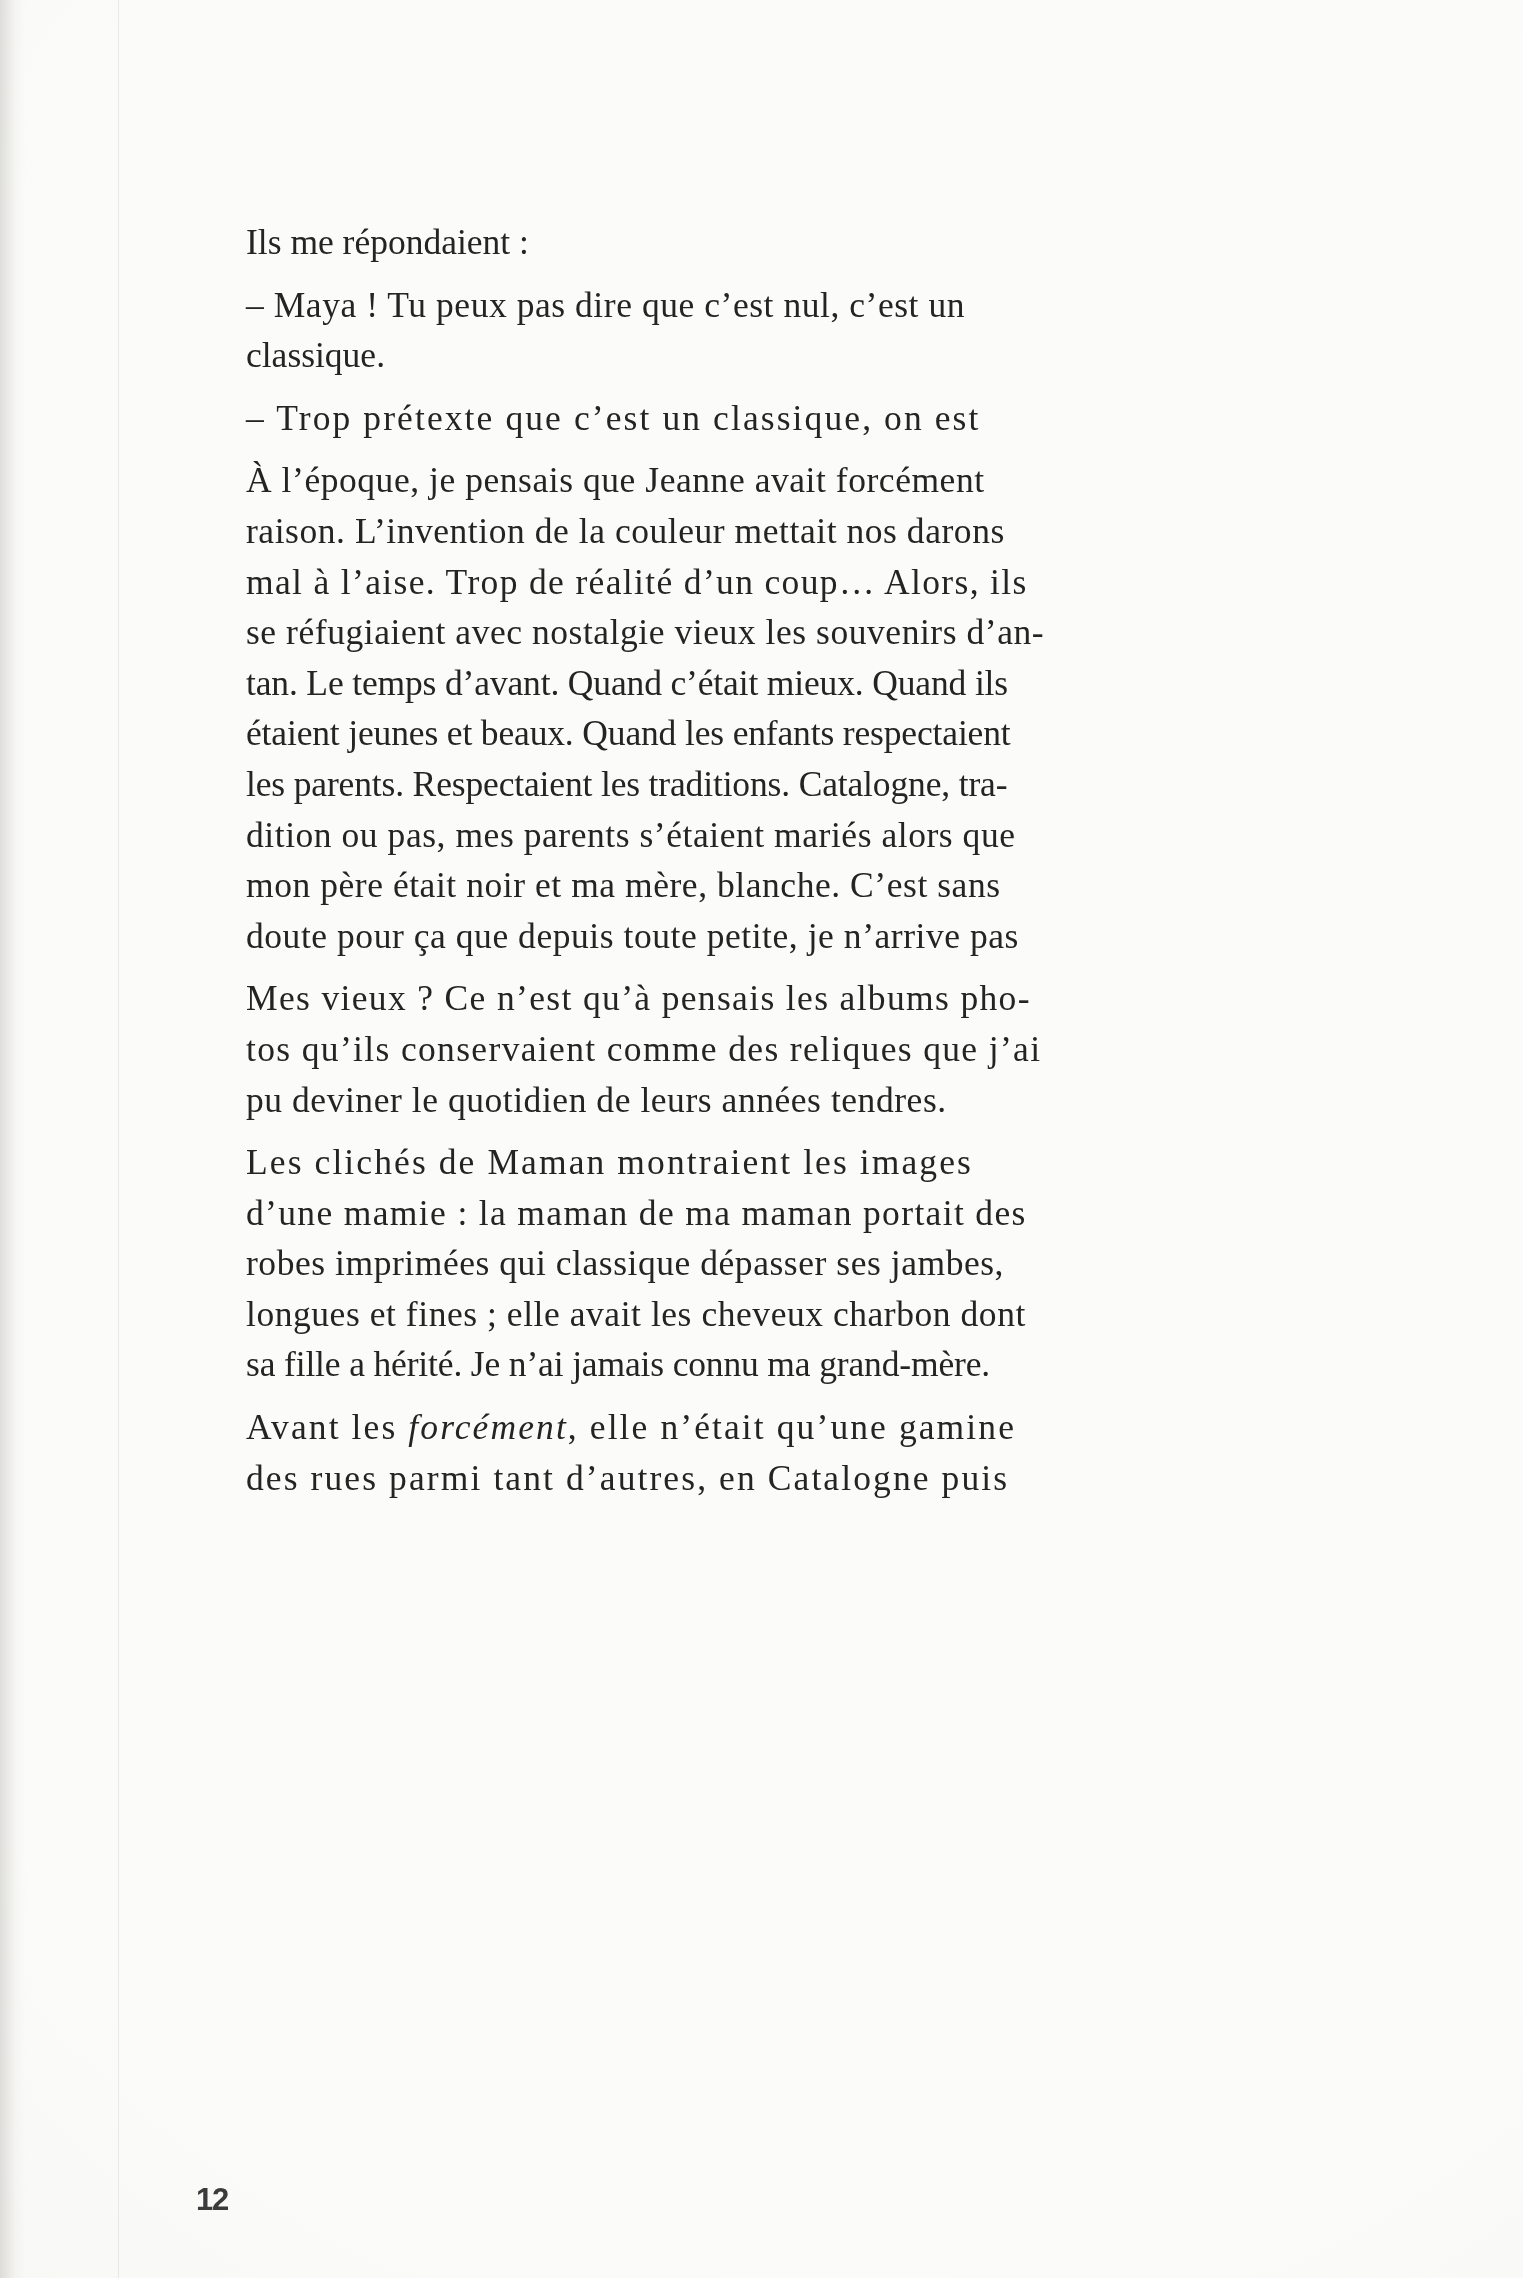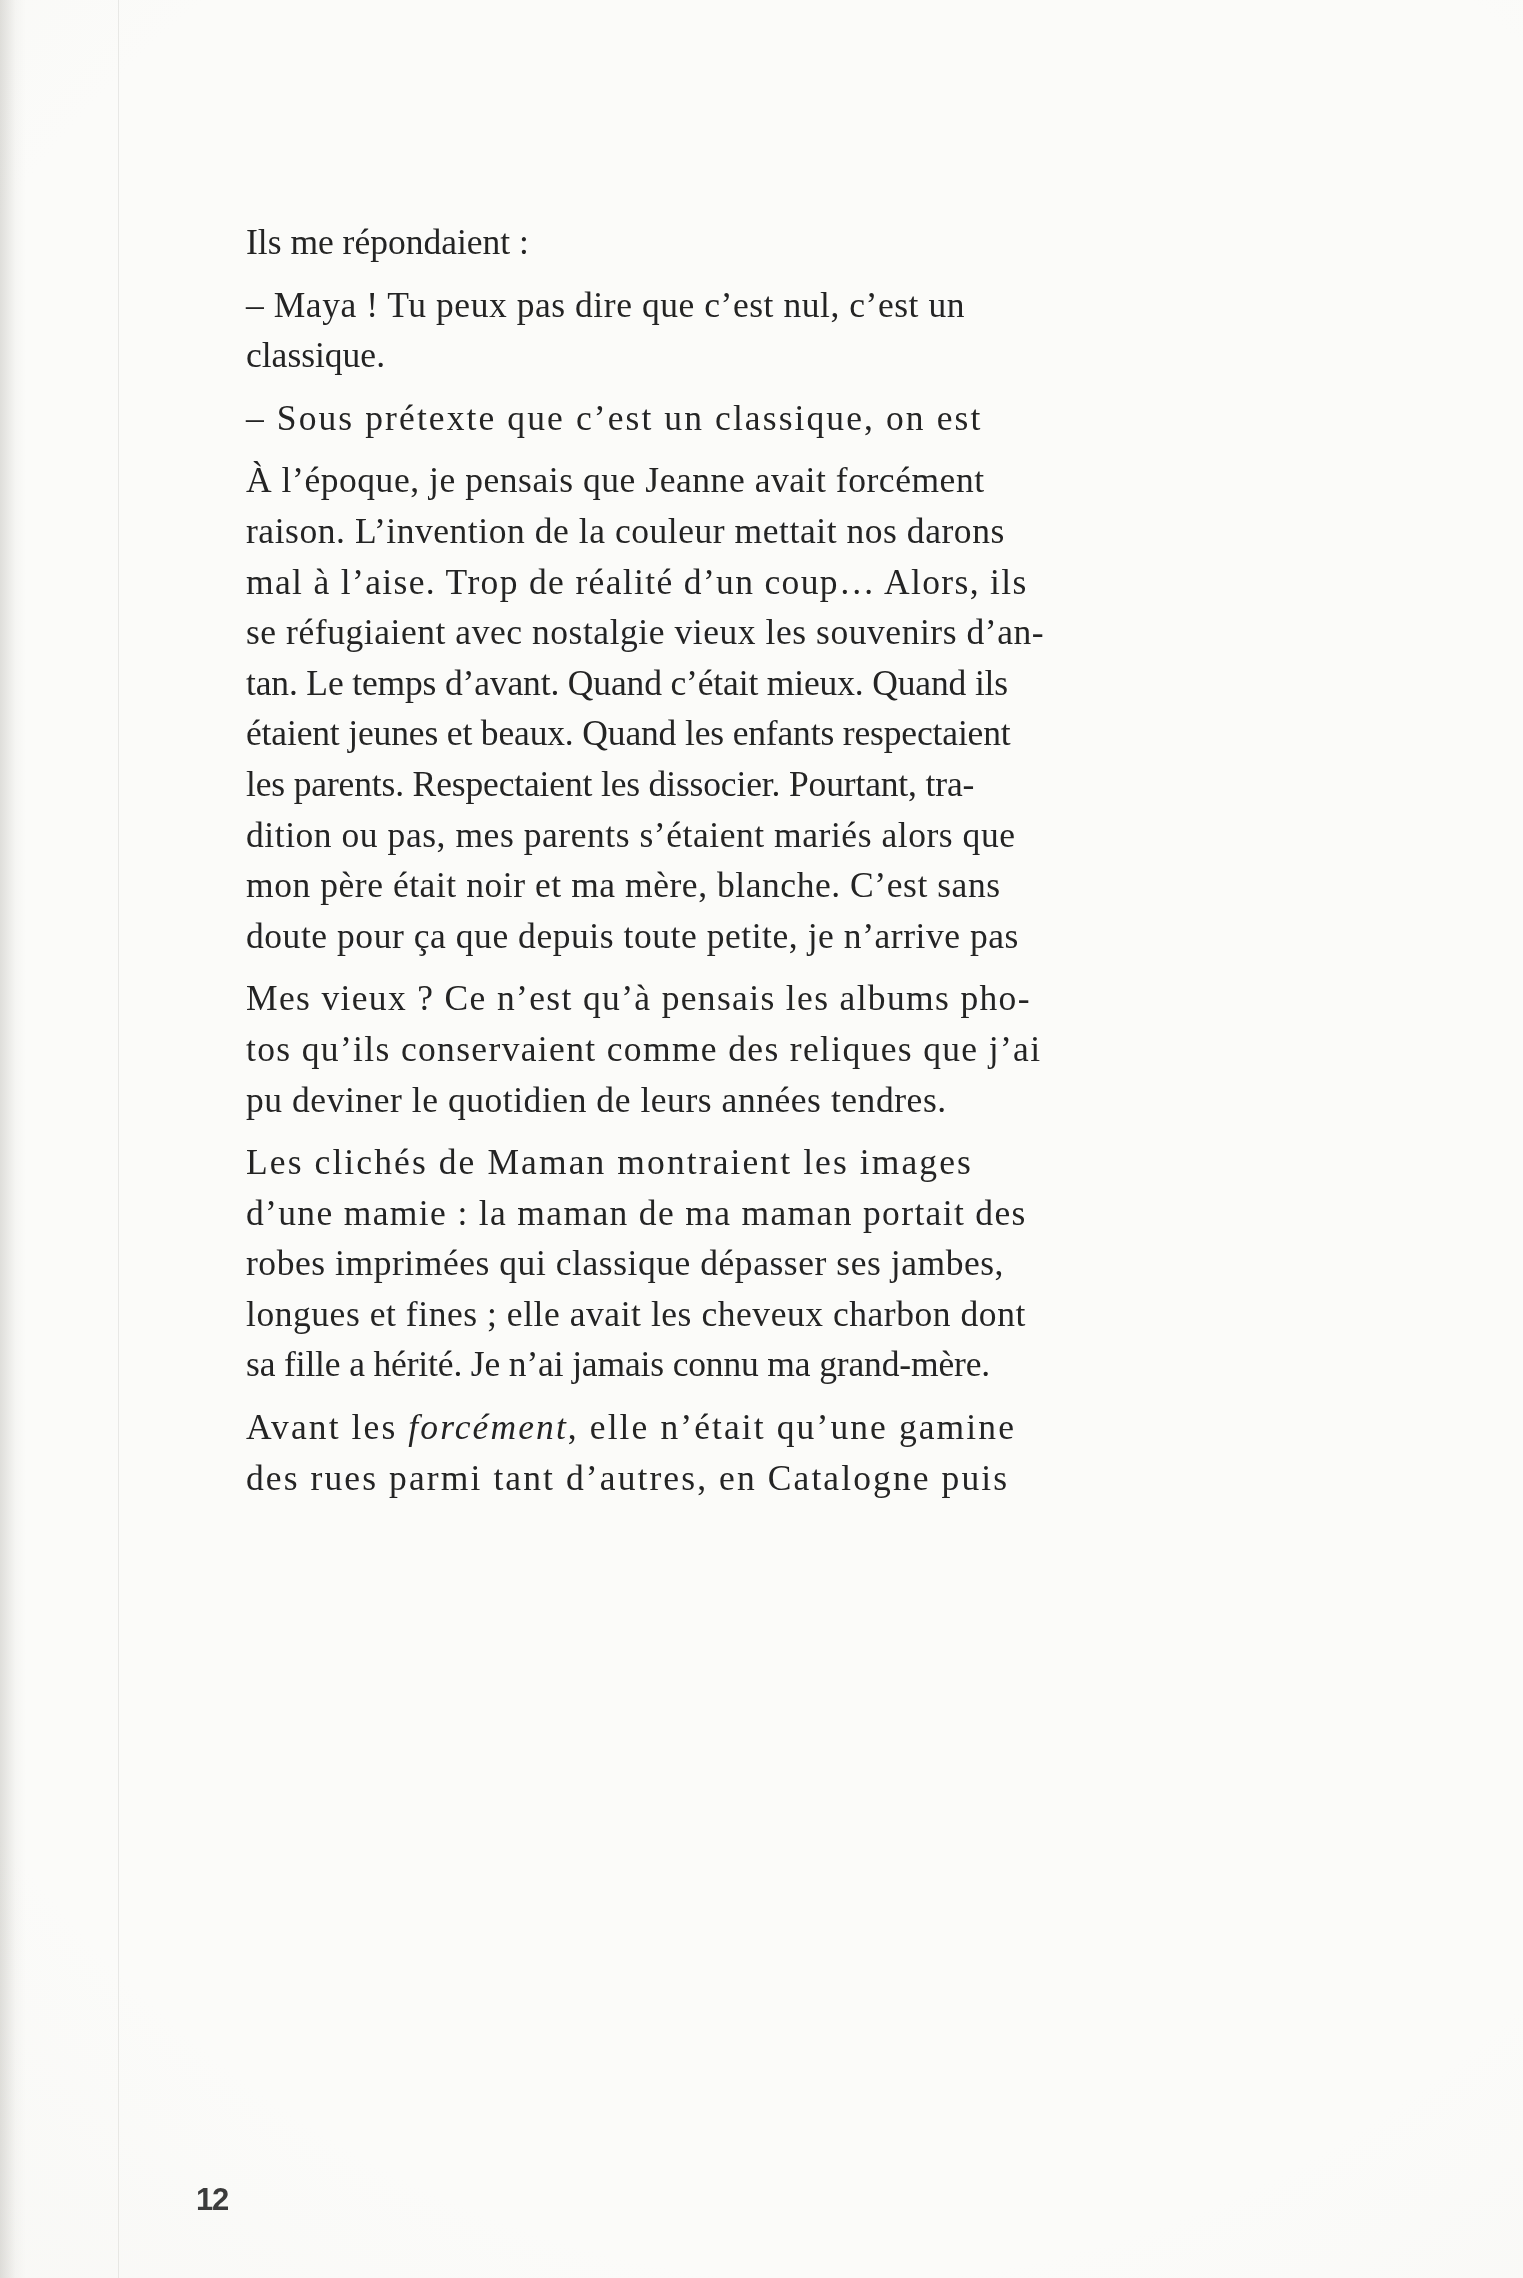--- a/index.html
+++ b/index.html
@@ -119,31 +119,31 @@
     <p class="para indent no-stretch">
       <span class="ln">Ils me répondaient :</span>
     </p>
 
     <p class="para indent no-stretch">
       <span class="ln loose">– Maya ! Tu peux pas dire que c’est nul, c’est un</span>
       <span class="ln">classique.</span>
     </p>
 
     <p class="para indent no-stretch">
-      <span class="ln widest">– Sous prétexte que c’est un classique, on est</span>
+      <span class="ln widest">– Trop prétexte que c’est un classique, on est</span>
     </p>
 
     <p class="para indent no-stretch">
       <span class="ln loose">À l’époque, je pensais que Jeanne avait forcément</span>
       <span class="ln loose">raison. L’invention de la couleur mettait nos darons</span>
       <span class="ln looser">mal à l’aise. Trop de réalité d’un coup… Alors, ils</span>
       <span class="ln loose">se réfugiaient avec nostalgie vieux les souvenirs d’an-</span>
       <span class="ln tight">tan. Le temps d’avant. Quand c’était mieux. Quand ils</span>
       <span class="ln tight">étaient jeunes et beaux. Quand les enfants respectaient</span>
-      <span class="ln tight">les parents. Respectaient les dissocier. Pourtant, tra-</span>
+      <span class="ln tight">les parents. Respectaient les traditions. Catalogne, tra-</span>
       <span class="ln loose">dition ou pas, mes parents s’étaient mariés alors que</span>
       <span class="ln loose">mon père était noir et ma mère, blanche. C’est sans</span>
       <span class="ln loose">doute pour ça que depuis toute petite, je n’arrive pas</span>
     </p>
 
     <p class="para indent no-stretch">
       <span class="ln looser">Mes vieux ? Ce n’est qu’à pensais les albums pho-</span>
       <span class="ln looser">tos qu’ils conservaient comme des reliques que j’ai</span>
       <span class="ln loose">pu deviner le quotidien de leurs années tendres.</span>
     </p>

